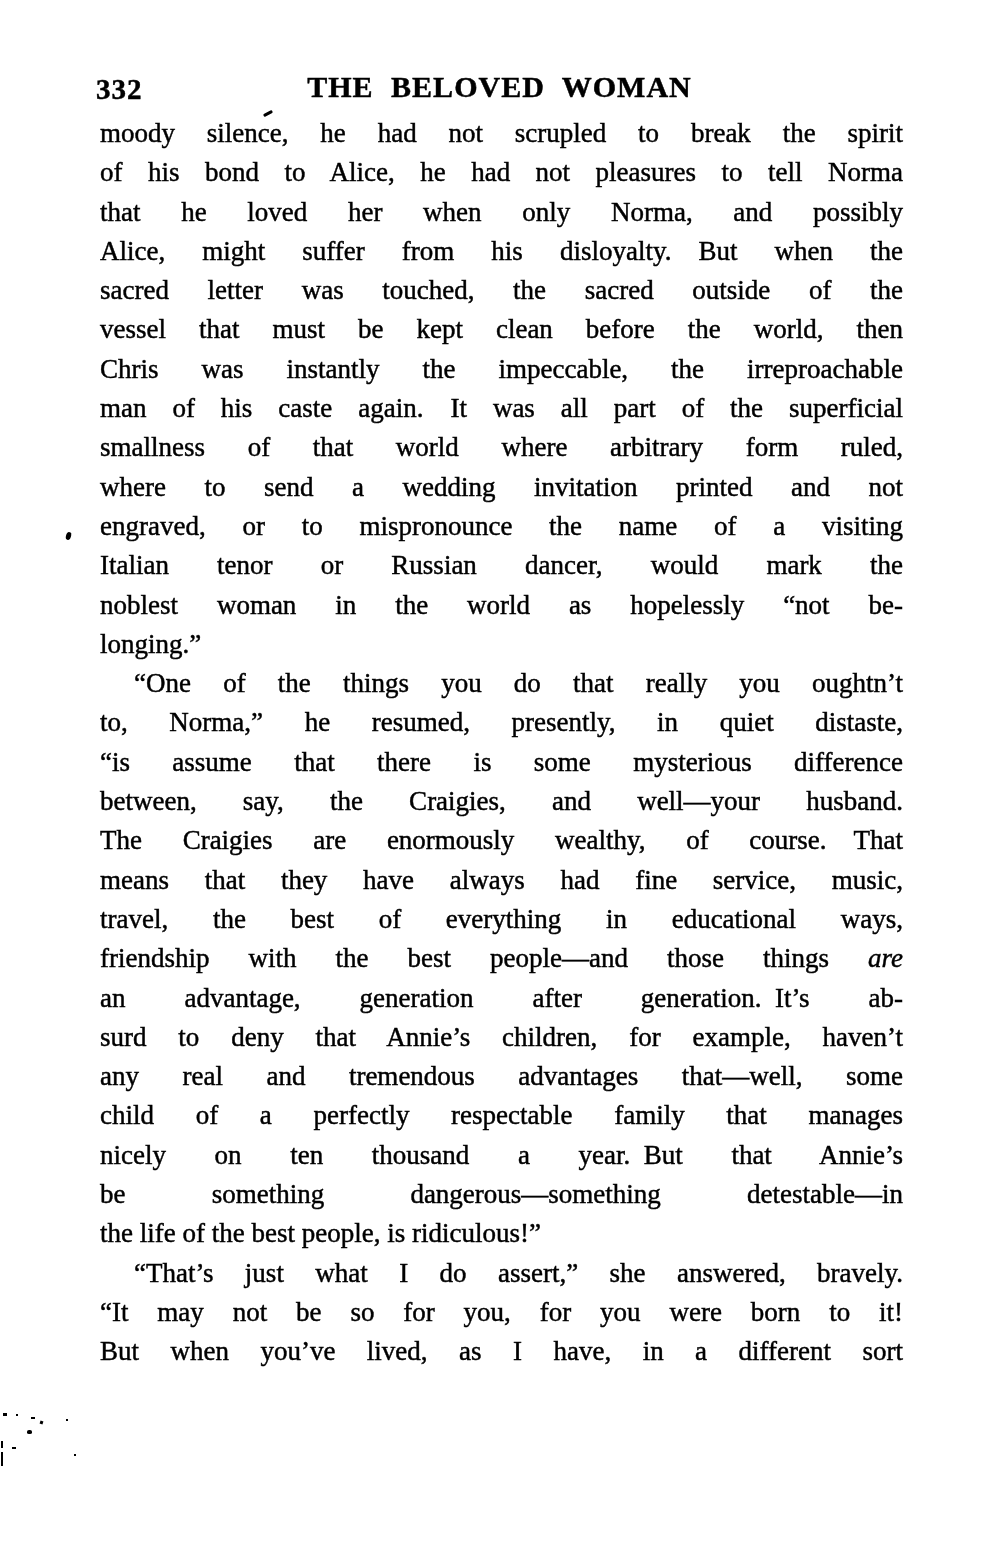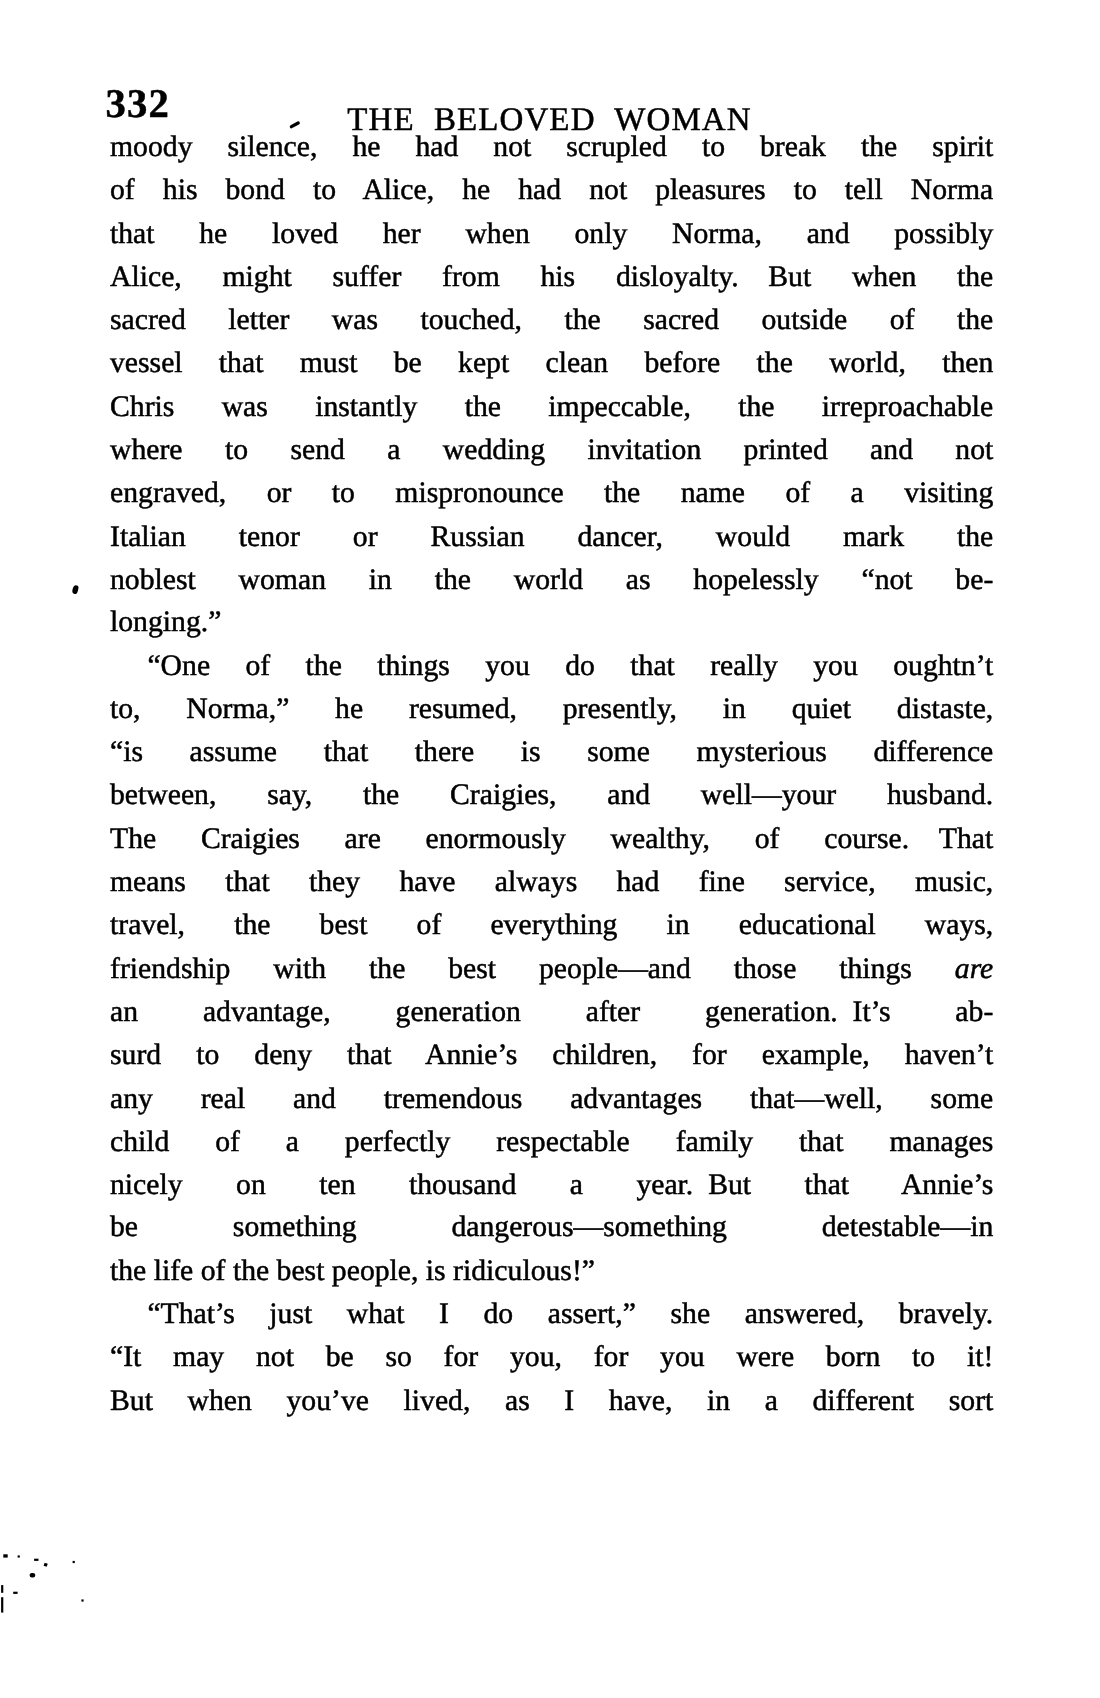--- a/index.html
+++ b/index.html
@@ -17,32 +17,31 @@
     position: absolute;
     left: 96px;
     top: 70px;
     width: 807px;
     height: 40px;
   }
   .page-number {
     position: absolute;
     left: 0;
     top: 3px;
-    font-size: 37px;
+    font-size: 29px;
     font-weight: bold;
     letter-spacing: 1px;
   }
   .header-title {
     display: block;
     text-align: center;
     font-size: 30px;
-    font-weight: normal;
+    font-weight: bold;
     letter-spacing: 1px;
     word-spacing: 9px;
-    margin-top: 22px;
   }
   .text-block {
     position: absolute;
     left: 100px;
     top: 114px;
     width: 803px;
     font-size: 27px;
     line-height: 39.3px;
   }
   .line {
@@ -67,20 +66,22 @@
   </div>
 
   <div class="text-block">
       <div class="line"><span>moody silence, he had not scrupled to break the spirit</span></div>
       <div class="line"><span>of his bond to Alice, he had not pleasures to tell Norma</span></div>
       <div class="line"><span>that he loved her when only Norma, and possibly</span></div>
       <div class="line"><span>Alice, might suffer from his disloyalty. But when the</span></div>
       <div class="line"><span>sacred letter was touched, the sacred outside of the</span></div>
       <div class="line"><span>vessel that must be kept clean before the world, then</span></div>
       <div class="line"><span>Chris was instantly the impeccable, the irreproachable</span></div>
+      <div class="line"><span>man of his caste again. It was all part of the superficial</span></div>
+      <div class="line"><span>smallness of that world where arbitrary form ruled,</span></div>
       <div class="line"><span>where to send a wedding invitation printed and not</span></div>
       <div class="line"><span>engraved, or to mispronounce the name of a visiting</span></div>
       <div class="line"><span>Italian tenor or Russian dancer, would mark the</span></div>
       <div class="line"><span>noblest woman in the world as hopelessly “not be-</span></div>
       <div class="line para-end"><span>longing.”</span></div>
       <div class="line indent"><span>“One of the things you do that really you oughtn’t</span></div>
       <div class="line"><span>to, Norma,” he resumed, presently, in quiet distaste,</span></div>
       <div class="line"><span>“is assume that there is some mysterious difference</span></div>
       <div class="line"><span>between, say, the Craigies, and well—your husband.</span></div>
       <div class="line"><span>The Craigies are enormously wealthy, of course. That</span></div>

